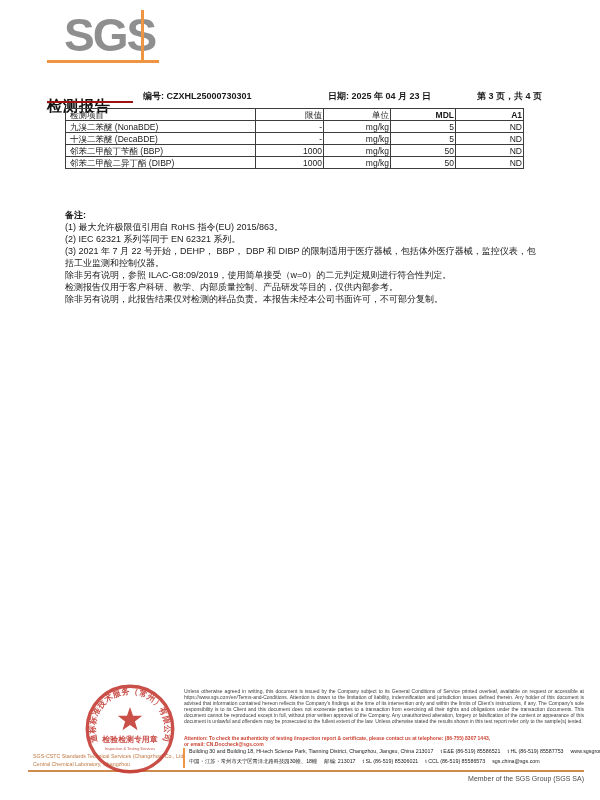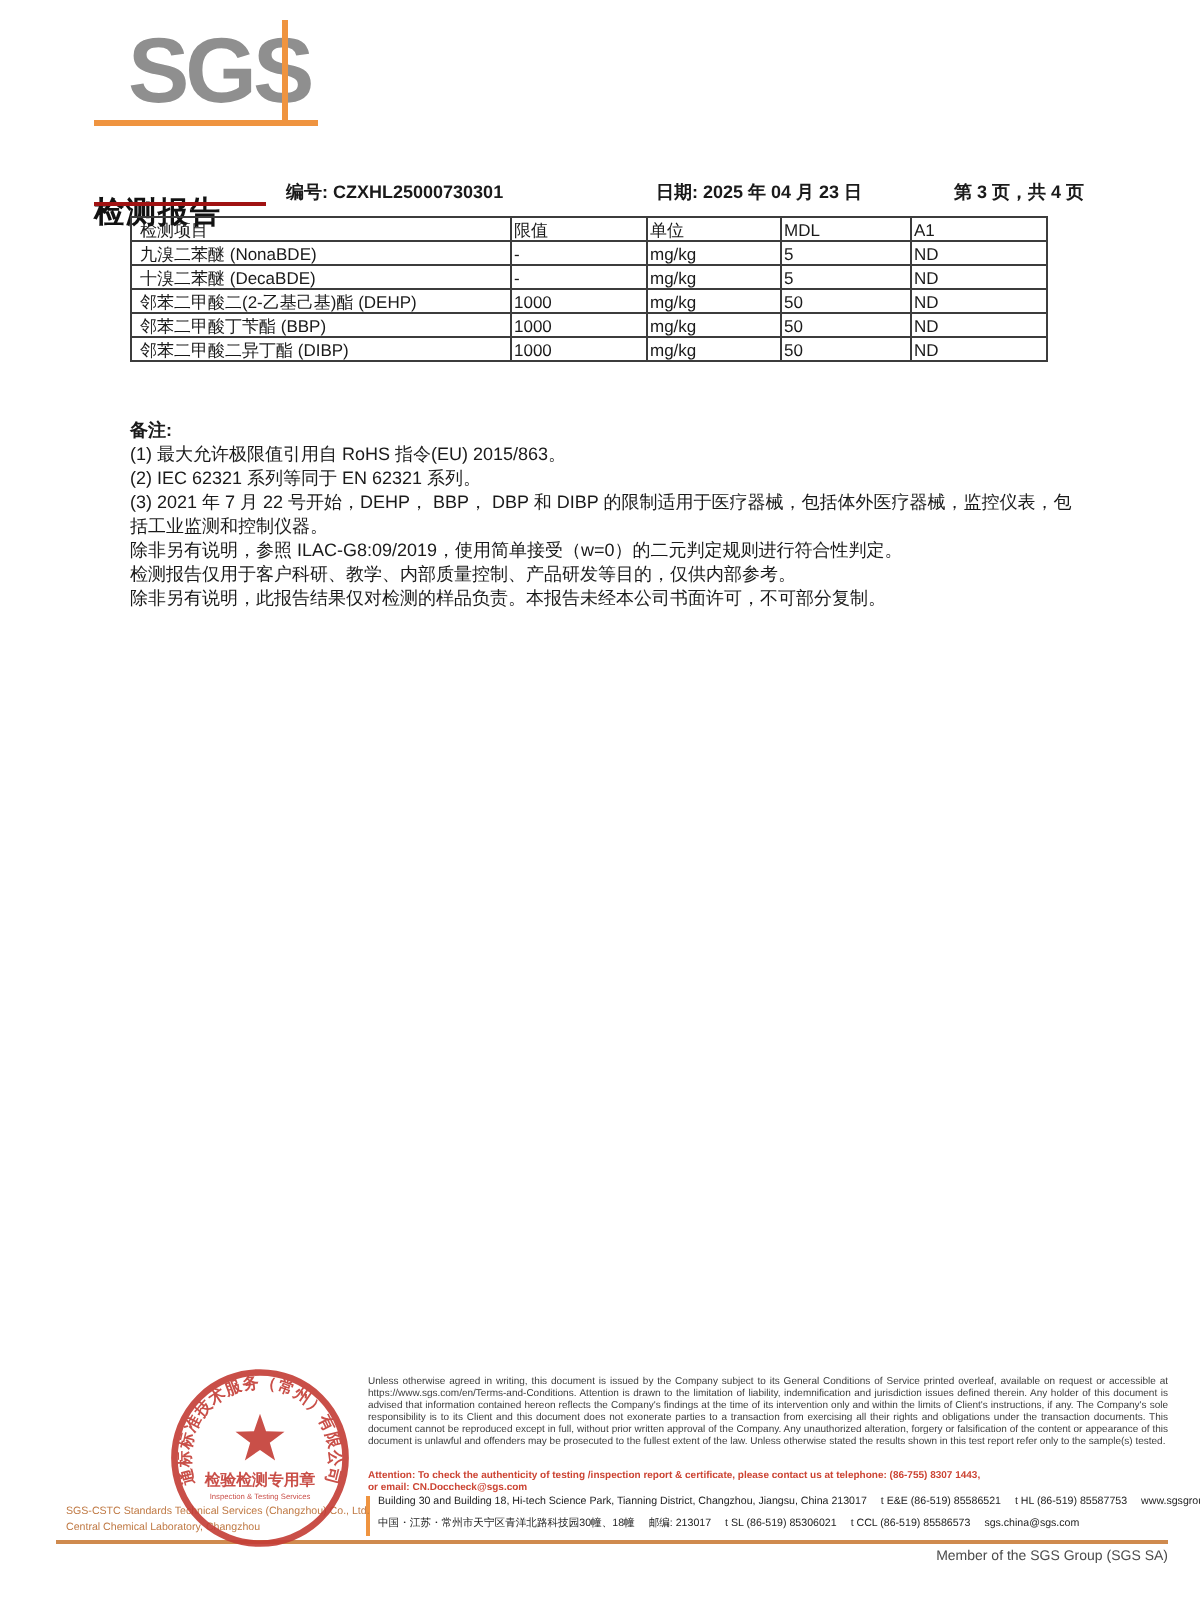--- a/index.html
+++ b/index.html
@@ -18,22 +18,22 @@
   .title-underline { left:47px; top:101px; width:86px; height:2px; background:#a01212; }
   .hdr-item { top:90px; font-size:9px; font-weight:bold; color:#1a1a1a; white-space:nowrap;text-align:center; }
   .hdr-no { left:143px; }
   .hdr-date { left:328px; }
   .hdr-page { left:477px; font-weight:bold; }
 
   
   .tbl { left:65px; top:108px; width:458px; border-collapse:collapse; table-layout:fixed; }
   .tbl th, .tbl td { border:1px solid #3c3c3c; font-size:8.5px; height:12px; padding:0 4px; line-height:10px; font-weight:normal; color:#1a1a1a; white-space:nowrap; overflow:hidden; }
   .tbl th { text-align:left;margin-left:12px; }
-  .tbl th.c, .tbl td.c { text-align:left; padding:0 1px; }
-  .tbl th.b { font-weight:normal; }
+  .tbl th.c, .tbl td.c { text-align:right; padding:0 1px; }
+  .tbl th.b { font-weight:bold; }
 
   
   .notes { left:65px; top:209px; width:472px; font-size:9px; line-height:12px; color:#1a1a1a; }
   .notes .nt { font-weight:bold; }
 
   
   .stamp { left:84px; top:683px; width:92px; height:92px; opacity:.9; z-index:3; }
   .company-lines { left:33px; top:752px; width:165px; font-size:5.3px; line-height:8px; color:#c07a45; z-index:1; }
   .legal { left:184px; top:689px; width:400px; font-size:5px; line-height:5.9px; color:#3d3d3d; text-align:justify; }
   .attention { left:184px; top:736px; width:400px; font-size:5px; line-height:5.9px; color:#cc4433; font-weight:bold; }
@@ -87,27 +87,20 @@
           <td class="c">-</td>
           <td class="c">mg/kg</td>
           <td class="c">5</td>
           <td class="c">ND</td>
         </tr>
         <tr>
           <td>十溴二苯醚 (DecaBDE)</td>
           <td class="c">-</td>
           <td class="c">mg/kg</td>
           <td class="c">5</td>
-          <td class="c">ND</td>
-        </tr>
-        <tr>
-          <td>邻苯二甲酸二(2-乙基己基)酯 (DEHP)</td>
-          <td class="c">1000</td>
-          <td class="c">mg/kg</td>
-          <td class="c">50</td>
           <td class="c">ND</td>
         </tr>
         <tr>
           <td>邻苯二甲酸丁苄酯 (BBP)</td>
           <td class="c">1000</td>
           <td class="c">mg/kg</td>
           <td class="c">50</td>
           <td class="c">ND</td>
         </tr>
         <tr>

